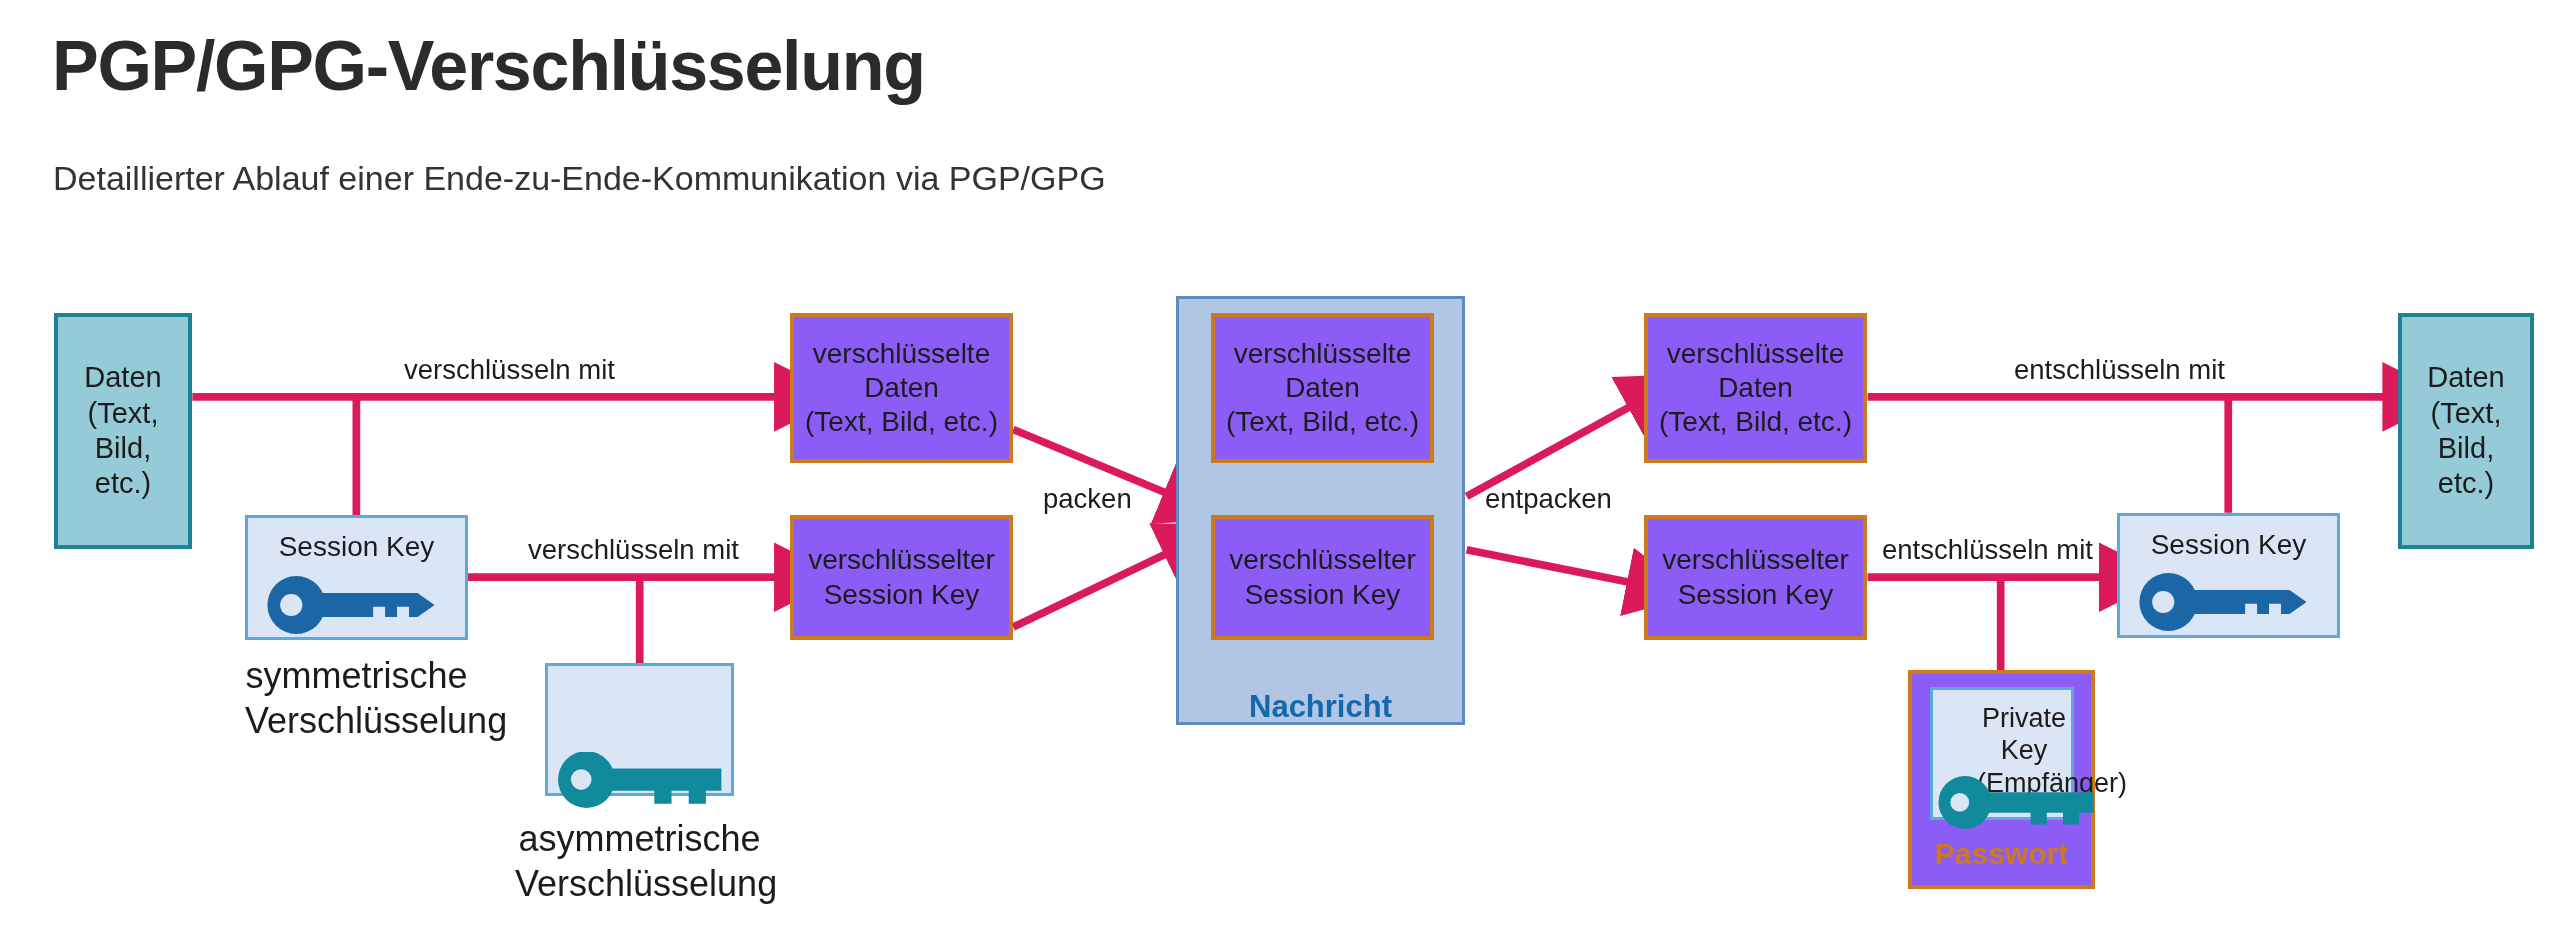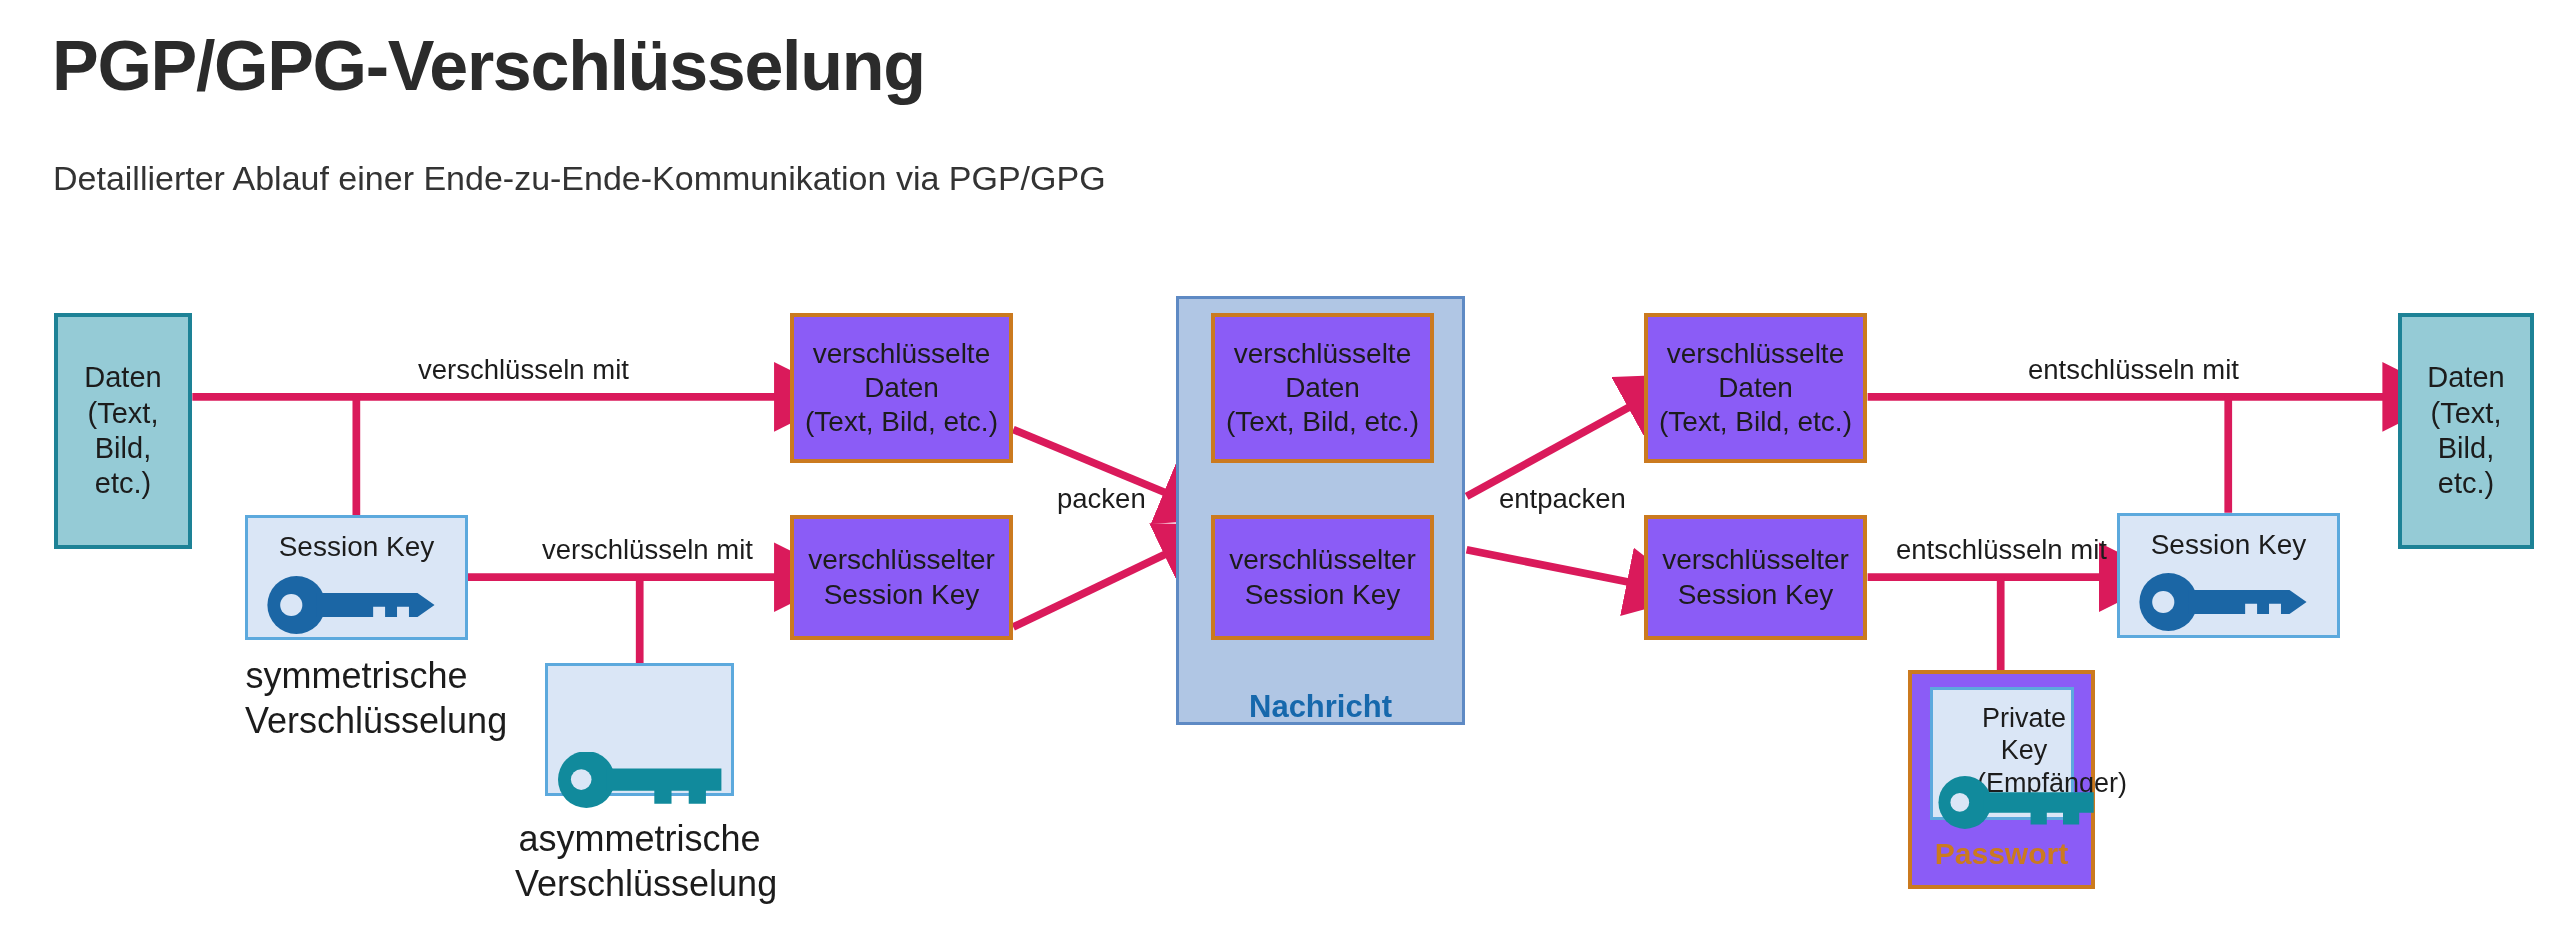--- a/index.html
+++ b/index.html
@@ -29,21 +29,21 @@
         text-align:center;color:#1c1c1c;line-height:1.2;white-space:pre-line;}
 
   
   .keyicon{position:absolute;}
 
   
   .caption{position:absolute;text-align:center;font-size:36px;color:#1c1c1c;
            line-height:1.25;white-space:pre-line;}
 
   
-  .edge-label{position:absolute;font-size:27.5px;color:#1c1c1c;white-space:nowrap;margin-left:14px;}
+  .edge-label{position:absolute;font-size:27.5px;color:#1c1c1c;white-space:nowrap;}
 
   
   #nachricht-label{position:absolute;font-size:31px;font-weight:bold;color:#1668ac;
         text-align:center;white-space:nowrap;margin-top:19px;}
   #passwort-label{position:absolute;font-size:30px;font-weight:bold;color:#cb7a1f;
         text-align:center;white-space:nowrap;}
 
   
   #wires{position:absolute;left:0;top:0;width:2576px;height:944px;
          pointer-events:none;}

